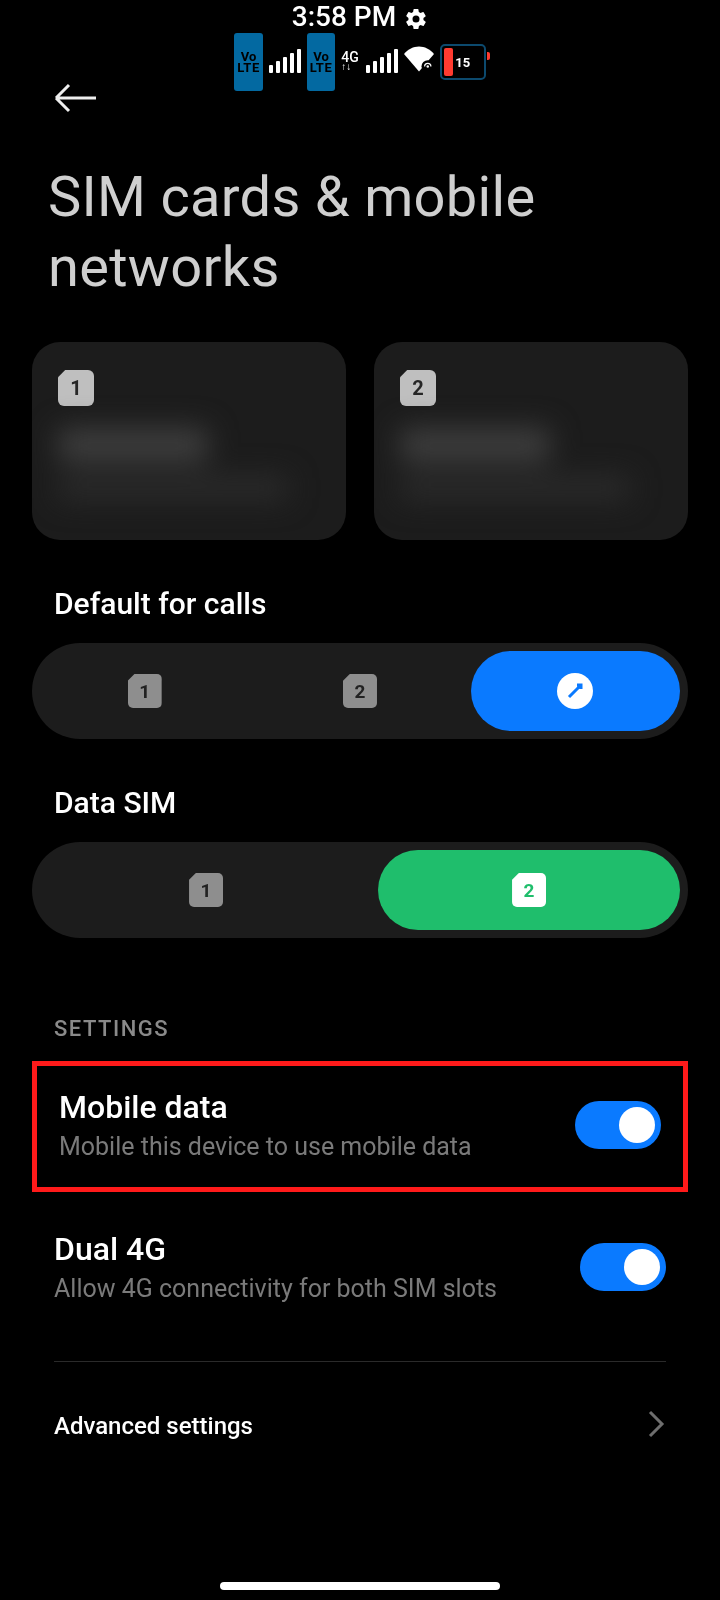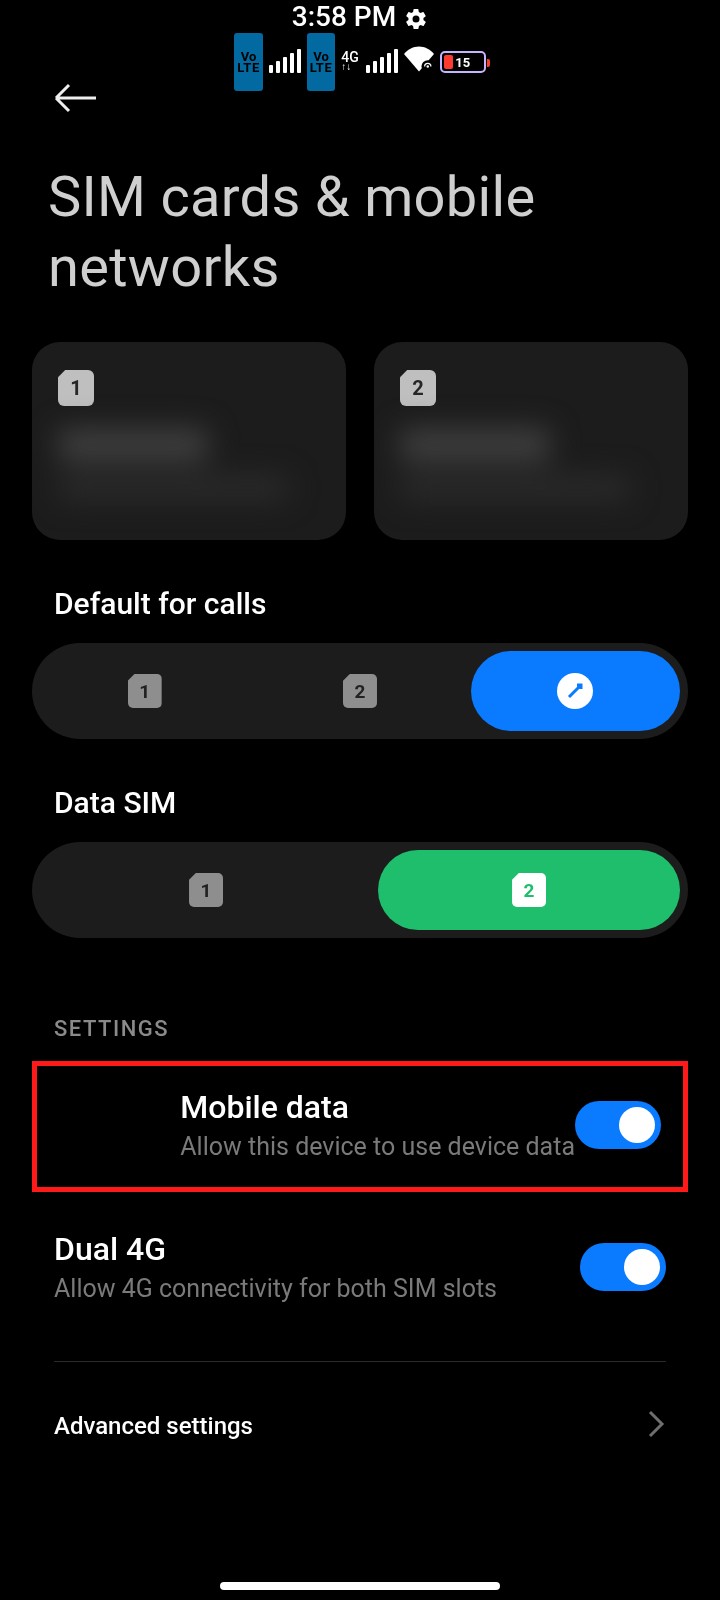--- a/index.html
+++ b/index.html
@@ -11,21 +11,21 @@
     .status-right { display:flex; align-items:center; gap:6px; }
     .gear-icon svg, .volte-badge, .sig-bars, .wifi-icon, .battery { display:inline-block; vertical-align:middle; }
     .volte-badge { background:#0369a1; color:#000; font-size:13px; font-weight:700; padding:18px 3px; border-radius:3px; line-height:11px; text-align:center; }
     .volte-badge small{font-size:13px; display:block; letter-spacing:.5px;}
     .sig-wrap{display:flex;align-items:flex-end;gap:3px;height:22px;}
     .sig-wrap span{display:block;width:4px;background:#fff;border-radius:1px;}
     .sig-wrap span:nth-child(1){height:8px;} .sig-wrap span:nth-child(2){height:12px;} .sig-wrap span:nth-child(3){height:16px;} .sig-wrap span:nth-child(4){height:20px;} .sig-wrap span:nth-child(5){height:24px;}
     .net-label{font-size:14px;line-height:10px;margin-right:1px;}
     .net-label small{display:block;font-size:10px;}
     .wifi-icon svg{width:30px;height:26px;}
-    .battery{position:relative;width:46px;height:22px;border:2px solid #c4b5fd;border-radius:5px;}
+    .battery{position:relative;width:46px;height:36px;border:2px solid #0c4a6e;border-radius:5px;}
     .battery::after{content:"";position:absolute;right:-6px;top:6px;width:3px;height:8px;background:#ff3b30;border-radius:0 2px 2px 0;}
     .battery-fill{position:absolute;left:2px;top:2px;bottom:2px;width:22%;background:#ff3b30;border-radius:2px;}
     .battery-txt{position:absolute;inset:0;display:flex;align-items:center;justify-content:center;font-size:13px;font-weight:700;color:#fff;}
 
     
     .back-row { padding:18px 40px 10px 48px; }
     .back-row svg { width:52px; height:40px; stroke:#eee; stroke-width:3; fill:none; }
     .page-title { font-size:56px; font-weight:400; color:#cfcfcf; line-height:1.25; padding:30px 46px 40px 48px; letter-spacing:.3px; }
 
     
@@ -48,21 +48,21 @@
     .seg .opt.green .chip, .seg .opt.blue .chip{background:#fff;color:#1fbe6c;}
     .edit-circle{width:36px;height:36px;border-radius:50%;background:#fff;display:flex;align-items:center;justify-content:center;}
     .edit-circle svg{width:18px;height:18px;stroke:#0a7aff;stroke-width:3;fill:none;}
 
     
     .settings-head{font-size:22px;font-weight:500;color:#8a8a8a;letter-spacing:1.5px;padding:78px 54px 6px;}
     .row{display:flex;align-items:center;justify-content:space-between;padding:28px 54px 28px 54px;}
     .row .txt h3{font-size:32px;font-weight:500;color:#fff;margin-bottom:6px;}
     .row .txt p{font-size:25px;color:#7a7a7a;}
     .highlight{border:5px solid #ff1a1a;margin:14px 32px 10px;padding:22px 22px 26px 22px;}
-    .highlight .row{padding:0;justify-content:flex-end;}
+    .highlight .row{padding:0;}
 
     .toggle{width:86px;height:48px;border-radius:24px;background:#0a7aff;position:relative;flex-shrink:0;}
     .toggle::after{content:"";position:absolute;right:6px;top:6px;width:36px;height:36px;border-radius:50%;background:#fff;}
 
     .divider{height:1px;background:#2a2a2a;margin:30px 54px 16px;}
 
     .adv-row{display:flex;align-items:center;justify-content:space-between;padding:30px 54px;}
     .adv-row h3{font-size:24px;font-weight:500;}
     .adv-row svg{width:20px;height:32px;stroke:#6e6e6e;stroke-width:3;fill:none;}
 
@@ -178,21 +178,21 @@
       </div>
   </div>
 </div>
 
 <div class="settings-head">SETTINGS</div>
 
 <div class="highlight">
   <div class="row">
     <div class="txt">
       <h3>Mobile data</h3>
-      <p>Allow this device to use device data</p>
+      <p>Mobile this device to use mobile data</p>
     </div>
     <div class="toggle"></div>
   </div>
 </div>
 
 <div class="row">
   <div class="txt">
     <h3>Dual 4G</h3>
     <p>Allow 4G connectivity for both SIM slots</p>
   </div>

